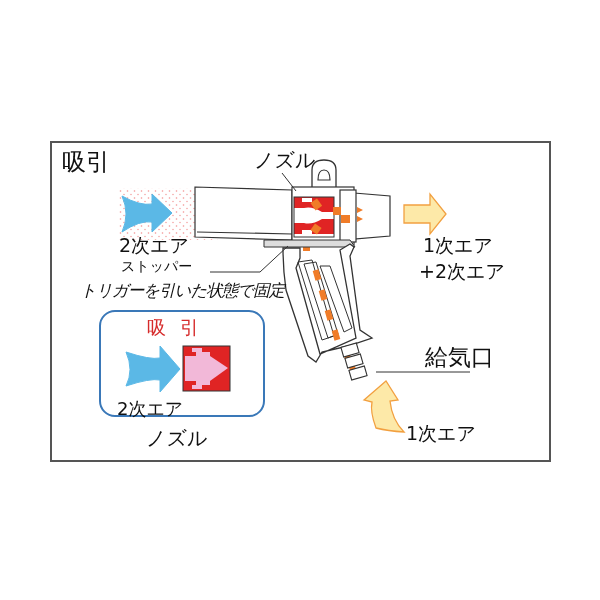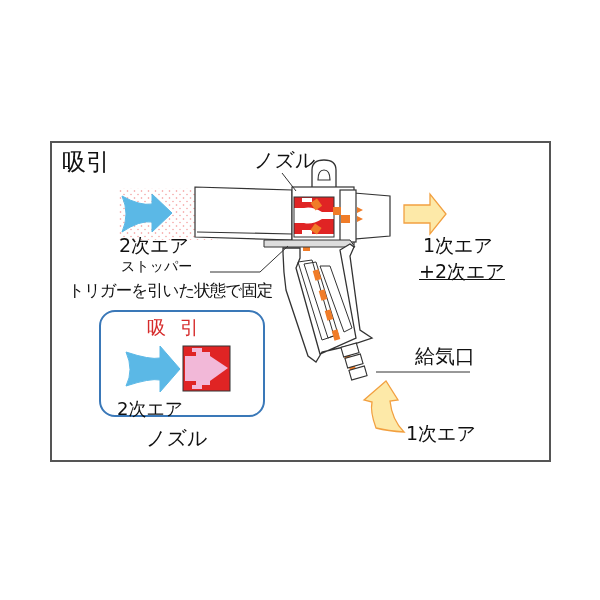--- a/index.html
+++ b/index.html
@@ -6,24 +6,24 @@
   body { width:600px; height:600px; position:relative; overflow:hidden;
          font-family:"DejaVu Sans", "Liberation Sans", sans-serif; color:#111; }
   .frame { position:absolute; left:50px; top:141px; width:497px; height:317px;
            border:2px solid #555; background:#fff; }
   svg.art { position:absolute; left:0; top:0; }
   .lbl { position:absolute; white-space:nowrap; color:#111; line-height:1;text-align:center; }
   .title { left:62px; top:150px; font-size:24px; }
   .nozzle-top { left:254px; top:150px; font-size:20px; }
   .sec-air { left:119px; top:236px; font-size:19px; }
   .stopper { left:121px; top:259px; font-size:14px; }
-  .trigger { left:68px; top:283px; font-size:16.5px; letter-spacing:-1px; }
+  .trigger { left:80px; top:283px; font-size:16.5px; letter-spacing:-1px;font-style:italic; }
   .prim-plus1 { left:423px; top:236px; font-size:19px; }
-  .prim-plus2 { left:419px; top:262px; font-size:19px;text-decoration:underline; }
-  .supply { left:415px; top:346px; font-size:20px; }
+  .prim-plus2 { left:419px; top:262px; font-size:19px; }
+  .supply { left:425px; top:346px; font-size:23px; }
   .prim-in { left:406px; top:424px; font-size:19px; }
   .inset-title { left:147px; top:318px; font-size:19px; color:#d62b2b; letter-spacing:14px; }
   .inset-air { left:117px; top:400px; font-size:18px; }
   .inset-nozzle { left:146px; top:428px; font-size:20px; }
 </style>
 </head>
 <body>
 
 <div class="frame"></div>
 

